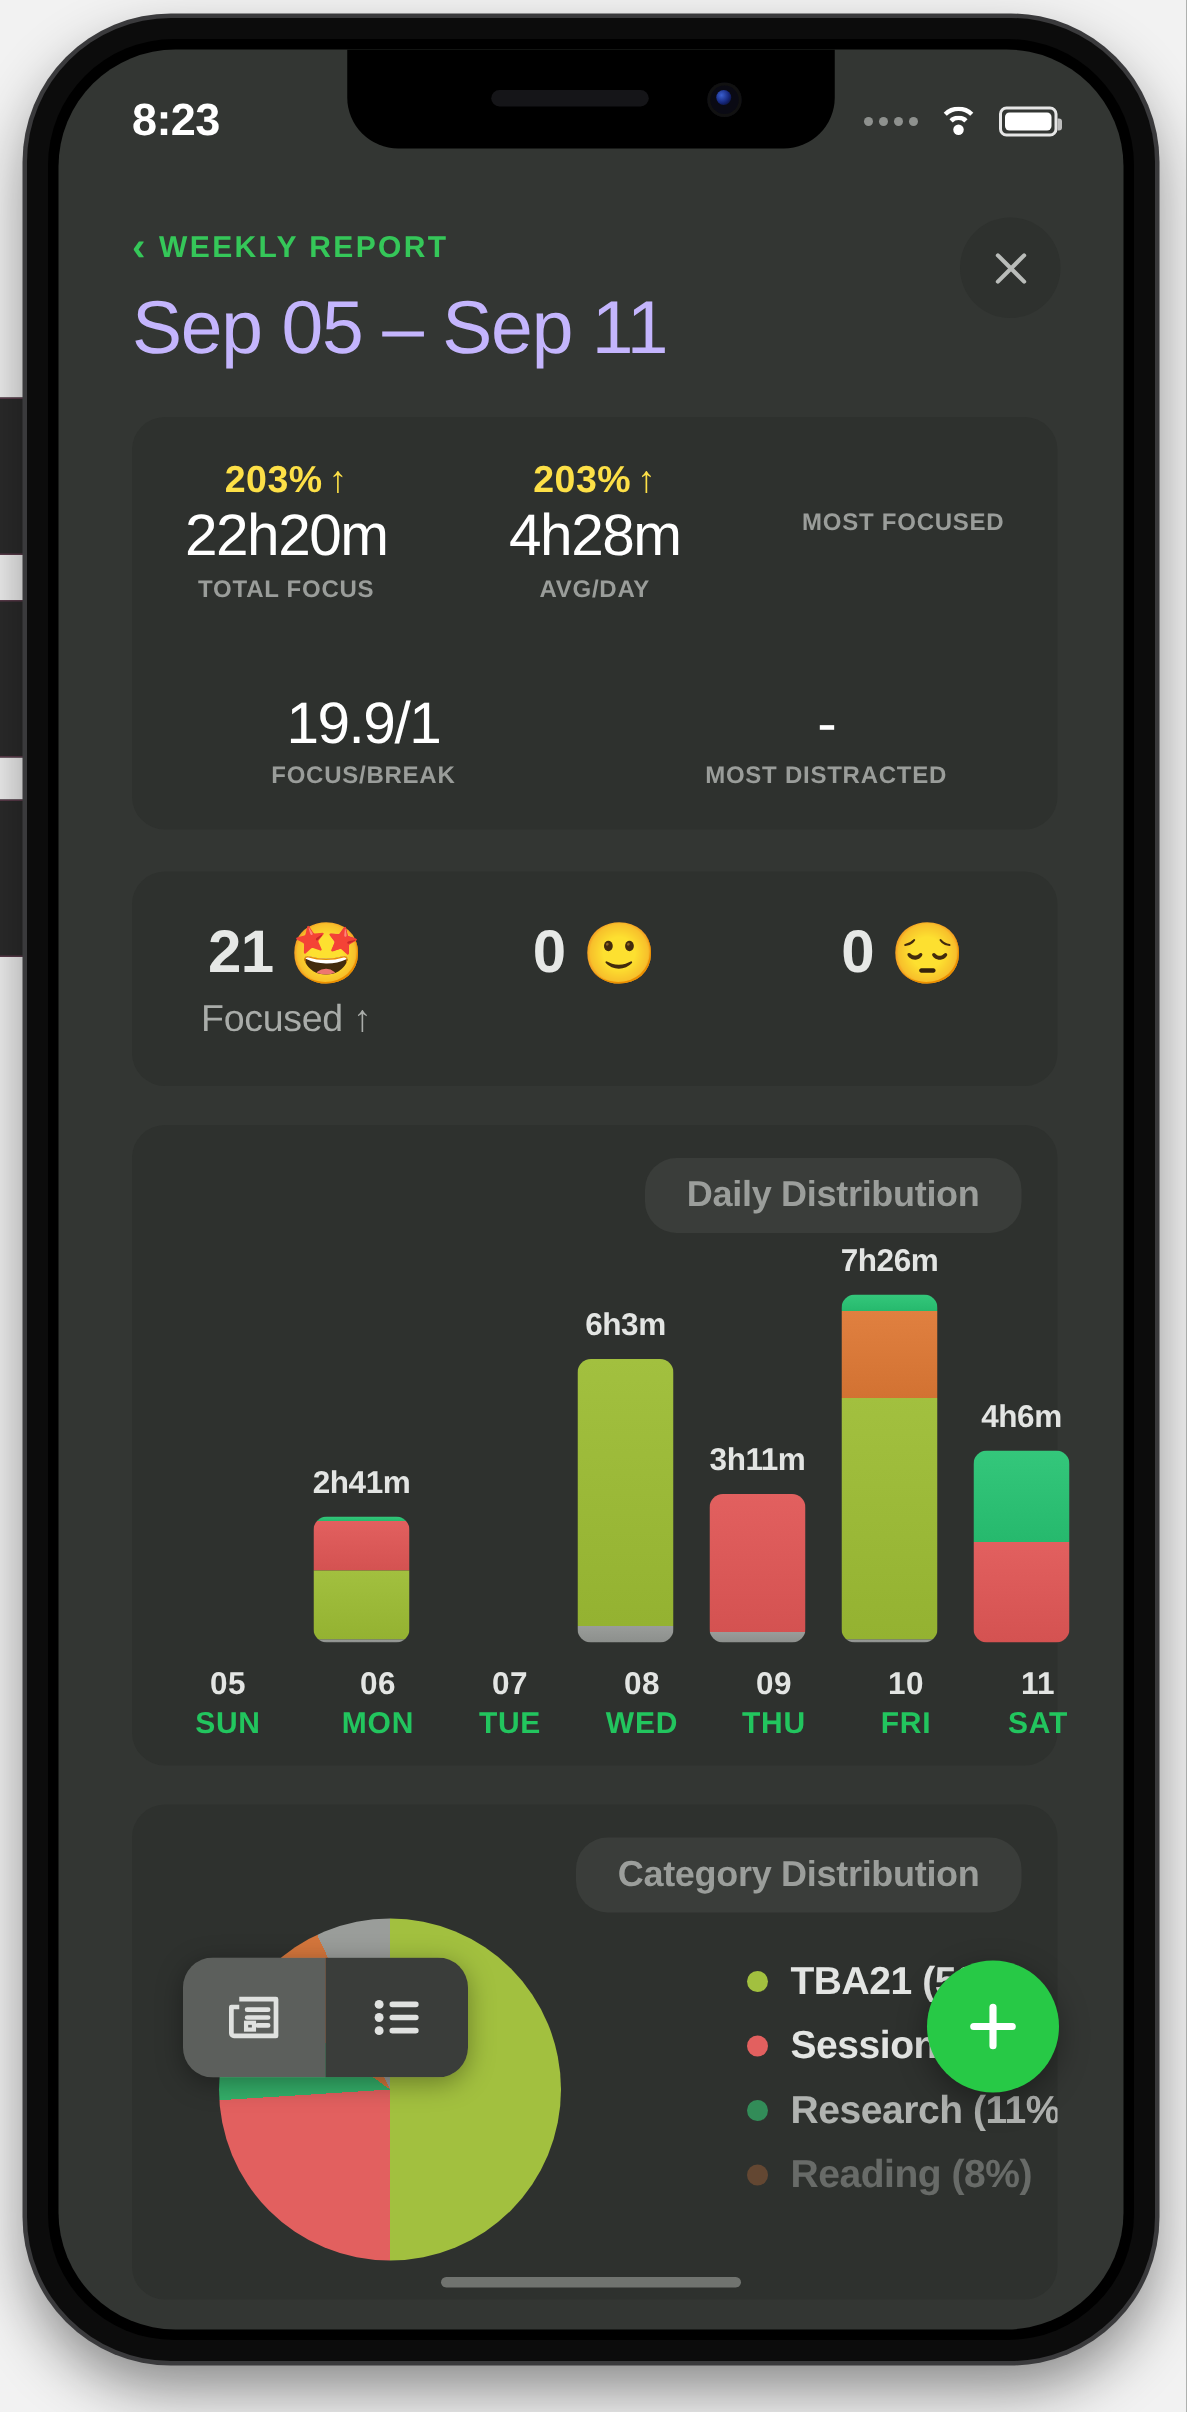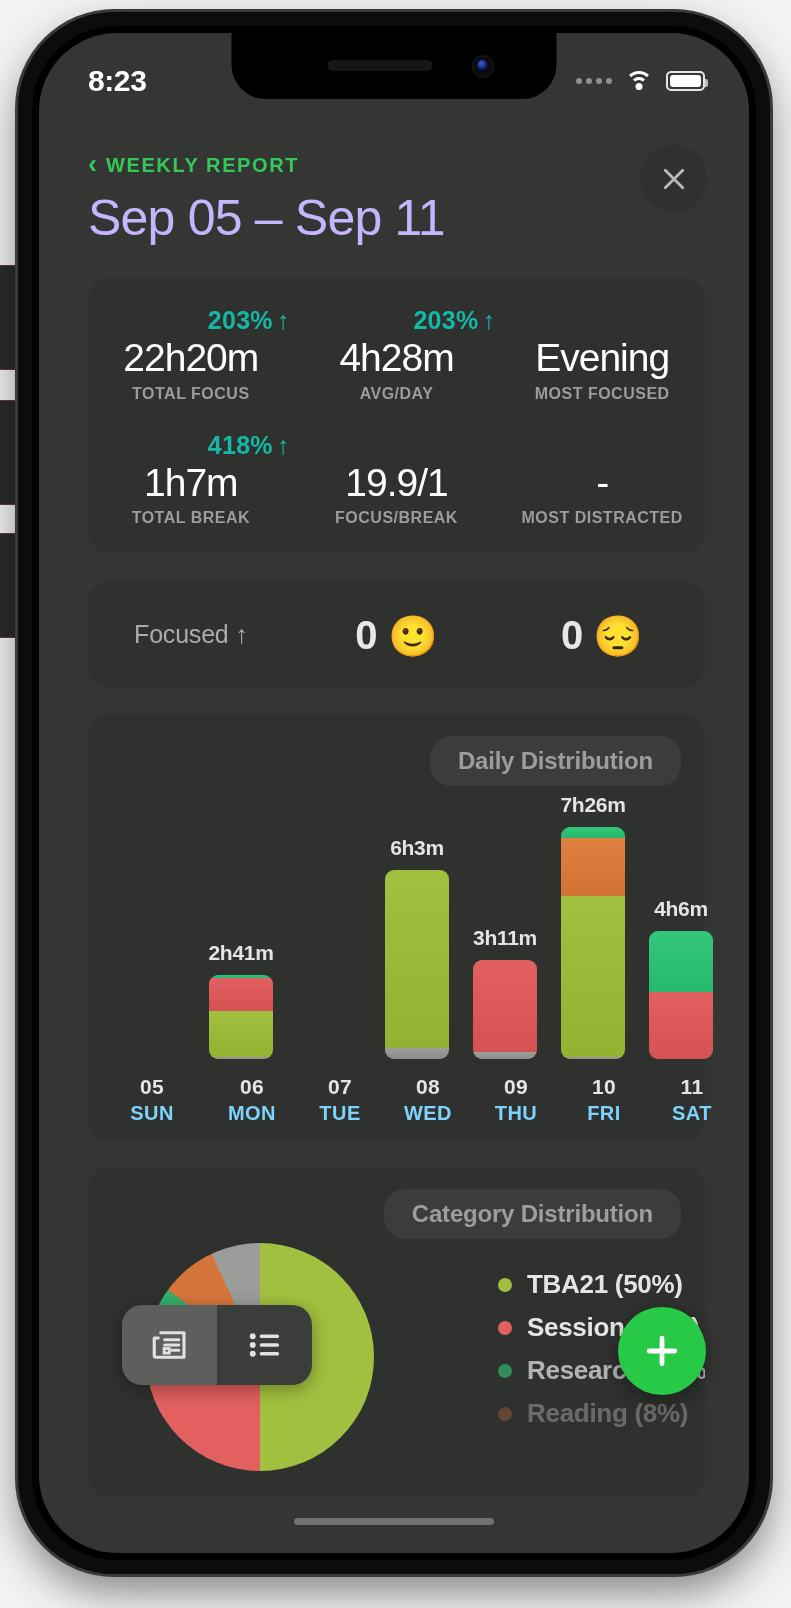--- a/index.html
+++ b/index.html
@@ -109,21 +109,21 @@
   .card {
     margin:0 44px 0 49px;
     background:#2e312e;
     border-radius:22px;
   }
 
   
   #stats-card { margin-top:31px; padding:28px 0 26px; }
   .stat-row { display:flex; }
   .stat { flex:1; text-align:center; padding:0 4px; }
-  .stat-delta { color:#14b8a6; font-size:25px; font-weight:700; letter-spacing:.3px; margin-bottom:1px;text-align:right; }
+  .stat-delta { color:#fde047; font-size:25px; font-weight:700; letter-spacing:.3px; margin-bottom:1px; }
   .stat-delta .arrow { font-weight:400; margin-left:4px; }
   .stat-value { color:#fff; font-size:39px; font-weight:400; letter-spacing:-1px; line-height:1.12; }
   .stat-label { color:#9a9d9a; font-size:16px; font-weight:600; letter-spacing:.5px; margin-top:5px; }
   .stat-spacer { height:28px; }
 
   
   #mood-card { margin-top:28px; padding:32px 0 30px; }
   .mood-row { display:flex; }
   .mood { flex:1; text-align:center; }
   .mood-top { display:flex; align-items:center; justify-content:center; gap:11px; }
@@ -142,21 +142,21 @@
   #plot { position:absolute; left:0; right:0; top:92px; bottom:16px; }
   .bar-col {
     position:absolute; bottom:66px; width:42px;
     display:flex; flex-direction:column; align-items:center; justify-content:flex-end;
   }
   .bar-cap { color:#e3e5e3; font-size:21px; font-weight:700; margin-bottom:10px; letter-spacing:-.3px; }
   .bar { width:64px; border-radius:9px; overflow:hidden; display:flex; flex-direction:column; }
   .seg { width:100%; }
   .x-lab { position:absolute; bottom:0; width:64px; text-align:center; }
   .x-day { color:#e3e5e3; font-size:21px; font-weight:700; letter-spacing:.3px; }
-  .x-dow { color:#7dd3fc; font-size:20px; font-weight:700; letter-spacing:.5px; margin-top:3px; }
+  .x-dow { color:#22c55e; font-size:20px; font-weight:700; letter-spacing:.5px; margin-top:3px; }
 
   #cat-card { margin-top:26px; padding:0; height:330px; position:relative; overflow:hidden; }
   #pie-wrap { position:absolute; left:58px; top:76px; width:228px; height:228px; }
   #pie { width:228px; height:228px; border-radius:50%; }
   #legend { position:absolute; left:410px; top:96px; }
   .leg-item { display:flex; align-items:center; gap:15px; height:43px; }
   .leg-dot { width:14px; height:14px; border-radius:50%; flex:none; }
   .leg-text { color:#e3e5e3; font-size:26px; font-weight:700; letter-spacing:-.3px; white-space:nowrap; }
 
   
@@ -244,47 +244,45 @@
           <div class="stat-value">22h20m</div>
           <div class="stat-label">TOTAL FOCUS</div>
         </div>
         <div class="stat">
           <div class="stat-delta"><span>203%</span><span class="arrow">↑</span></div>
           <div class="stat-value">4h28m</div>
           <div class="stat-label">AVG/DAY</div>
         </div>
         <div class="stat">
           <div class="stat-delta">&nbsp;</div>
-          <div class="stat-value">Evening</div>
           <div class="stat-label">MOST FOCUSED</div>
         </div>
       </div>
       <div class="stat-spacer"></div>
       <div class="stat-row">
-        <div class="stat">
-          <div class="stat-delta"><span>418%</span><span class="arrow">↑</span></div>
-          <div class="stat-value">1h7m</div>
-          <div class="stat-label">TOTAL BREAK</div>
-        </div>
         <div class="stat">
           <div class="stat-delta">&nbsp;</div>
           <div class="stat-value">19.9/1</div>
           <div class="stat-label">FOCUS/BREAK</div>
         </div>
         <div class="stat">
           <div class="stat-delta">&nbsp;</div>
           <div class="stat-value">-</div>
           <div class="stat-label">MOST DISTRACTED</div>
         </div>
       </div>
     </div>
 
     <div class="card" id="mood-card">
       <div class="mood-row">
         <div class="mood">
+          <div class="mood-top">
+            <span class="mood-count">21</span>
+            <span class="mood-emoji">🤩</span>
+          </div>
           <div class="mood-label">Focused ↑</div>
         </div>
         <div class="mood">
           <div class="mood-top">
             <span class="mood-count">0</span>
             <span class="mood-emoji">🙂</span>
           </div>
         </div>
         <div class="mood">
           <div class="mood-top">

